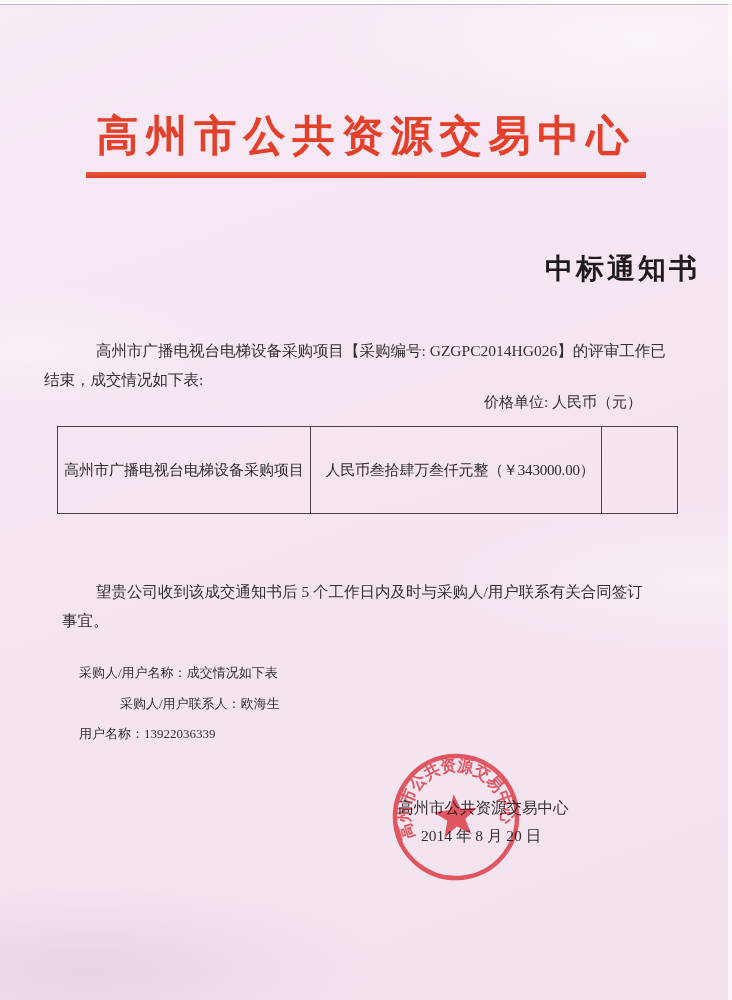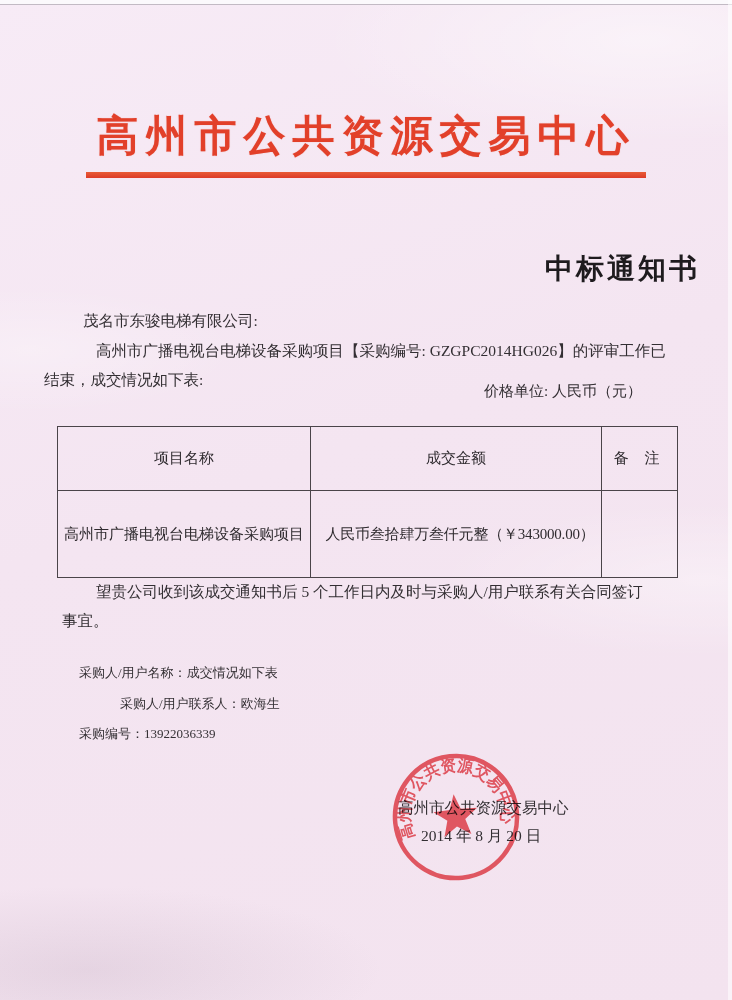--- a/index.html
+++ b/index.html
@@ -65,57 +65,51 @@
 
 <div class="paper">
   <div class="edge-top"></div>
   <div class="edge-right"></div>
 
   <div class="line org-header">高州市公共资源交易中心</div>
   <div class="red-bar"></div>
 
   <div class="line doc-title">中标通知书</div>
 
-  <div class="line body-text" style="left:83px;top:312px;">茂名市东骏电梯有限公司:</div>
   <div class="line body-text" style="left:96px;top:342px;">高州市广播电视台电梯设备采购项目【采购编号: GZGPC2014HG026】的评审工作已</div>
   <div class="line body-text" style="left:44px;top:371px;">结束，成交情况如下表:</div>
 
-  <div class="line price-unit" style="left:484px;top:383px;">价格单位: 人民币（元）</div>
+  <div class="line price-unit" style="left:484px;top:394px;">价格单位: 人民币（元）</div>
 
   <table class="award-table">
     <colgroup>
         <col style="width:253px">
         <col style="width:291px">
         <col style="width:76px">
       </colgroup>
     <tbody>
-        <tr class="th-row">
-      <td>项目名称</td>
-      <td>成交金额</td>
-      <td class="cell-remark-h">备 注</td>
-    </tr>
     <tr class="data-row">
       <td class="cell-project">高州市广播电视台电梯设备采购项目</td>
       <td class="cell-amount">人民币叁拾肆万叁仟元整（￥343000.00）</td>
       <td></td>
     </tr>
   </tbody>
     </table>
 
   <div class="line body-text" style="left:96px;top:583px;">望贵公司收到该成交通知书后 5 个工作日内及时与采购人/用户联系有关合同签订</div>
   <div class="line body-text" style="left:62px;top:612px;">事宜。</div>
 
   <div class="line" style="left:79px;top:663px;">
     <span class="contact-label">采购人/用户名称：</span><span class="contact-value">成交情况如下表</span>
   </div>
   <div class="line" style="left:89px;top:694px;margin-left:31px;">
     <span class="contact-label">采购人/用户联系人：</span><span class="contact-value">欧海生</span>
   </div>
   <div class="line" style="left:79px;top:724px;">
-    <span class="contact-label">采购编号：</span><span class="contact-value">13922036339</span>
+    <span class="contact-label">用户名称：</span><span class="contact-value">13922036339</span>
   </div>
 
   <div class="line body-text" style="left:398px;top:799px;">高州市公共资源交易中心</div>
   <div class="line body-text" style="left:421px;top:827px;">2014 年 8 月 20 日</div>
 
   <svg class="seal" viewBox="0 0 160 160" aria-hidden="true">
     <defs>
       <path id="sealTextArc" d="M 36.8 95.7 A 46 46 0 1 1 123.2 95.7" fill="none"></path>
     </defs>
     <circle cx="80" cy="80" r="61" fill="none" stroke="#e84a52" stroke-width="4.5"></circle>

